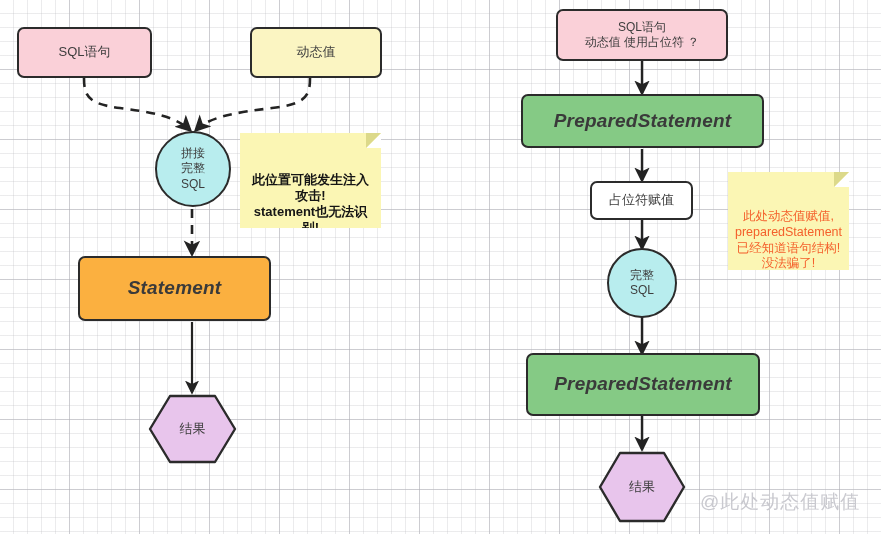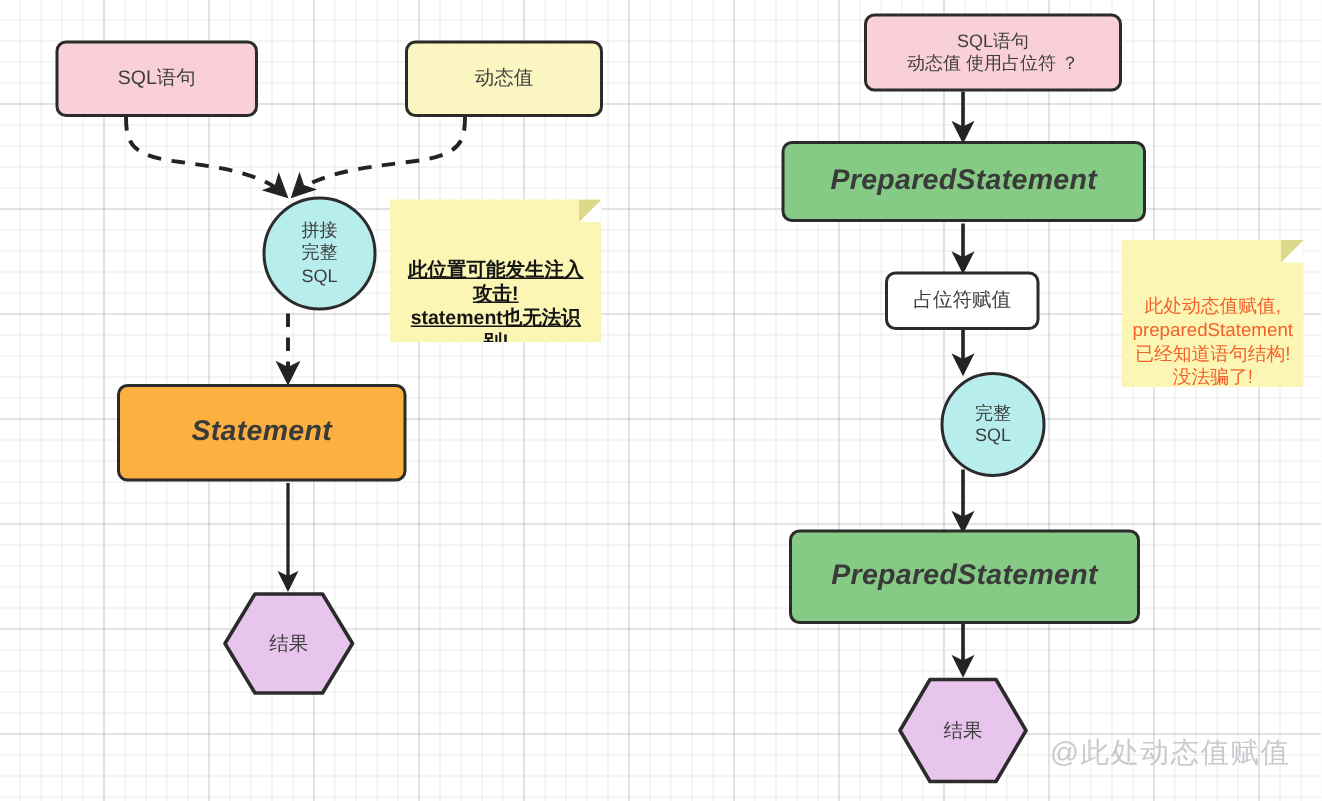--- a/index.html
+++ b/index.html
@@ -106,36 +106,35 @@
     width: 0; height: 0;
     border-style: solid;
     border-width: 15px 15px 0 0;
     border-color: #dcd98a transparent transparent transparent;
     z-index: 3;
   }
   .note-black {
     color: #151515;
     font-weight: bold;
     font-size: 13px;
-    text-decoration: underline;
   }
   .note-red {
     color: #f4602c;
     font-size: 12.5px;
   }
 
   .watermark {
     position: absolute;
     color: #c9c9cf;
     font-size: 19px;
     letter-spacing: 1px;
     white-space: nowrap;
   }
 
-  .multiline { white-space: pre-line; margin-left: 20px; }
+  .multiline { white-space: pre-line; }
 </style>
 </head>
 <body>
 
 <div id="canvas">
 
   <svg id="edges" viewBox="0 0 881 534" xmlns="http://www.w3.org/2000/svg">
     <defs>
       <marker id="arrow" markerWidth="9" markerHeight="9" refX="5.2" refY="3.2" orient="auto" markerUnits="strokeWidth">
         <path d="M0,0 L6.4,3.2 L0,6.4 L1.6,3.2 z" fill="#232323"></path>
@@ -214,21 +213,21 @@
     <span>PreparedStatement</span>
   </div>
 
   <div class="node hex cn" style="left:598px; top:451px; width:88px; height:72px;">
     <svg width="88" height="72" viewBox="0 0 88 72">
       <polygon points="22,2 66,2 86,36 66,70 22,70 2,36" fill="#e8c5ec" stroke="#2b2b2b" stroke-width="2.4" stroke-linejoin="round"></polygon>
     </svg>
     <span class="hex-label">结果</span>
   </div>
 
-  <div class="note note-red multiline" style="left:728px; top:160px; width:121px; height:98px;">
+  <div class="note note-red multiline" style="left:728px; top:172px; width:121px; height:98px;">
     <span class="note-fold"></span>
     <span>此处动态值赋值,
 preparedStatement已经知道语句结构!
 没法骗了!</span>
   </div>
 
   <div class="watermark" style="left:700px; top:489px;">@此处动态值赋值</div>
 
 </div>
 

